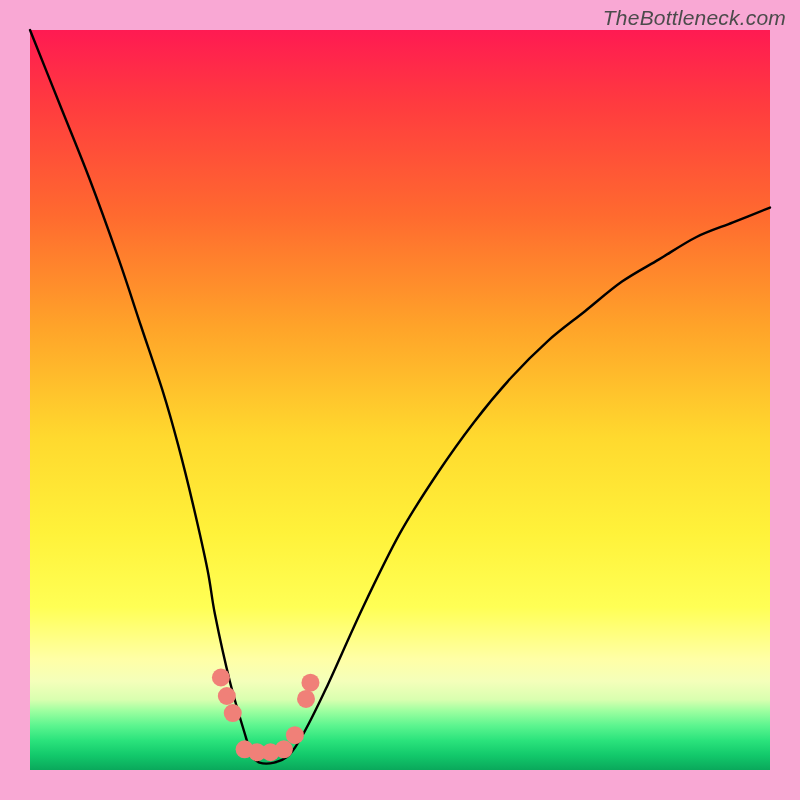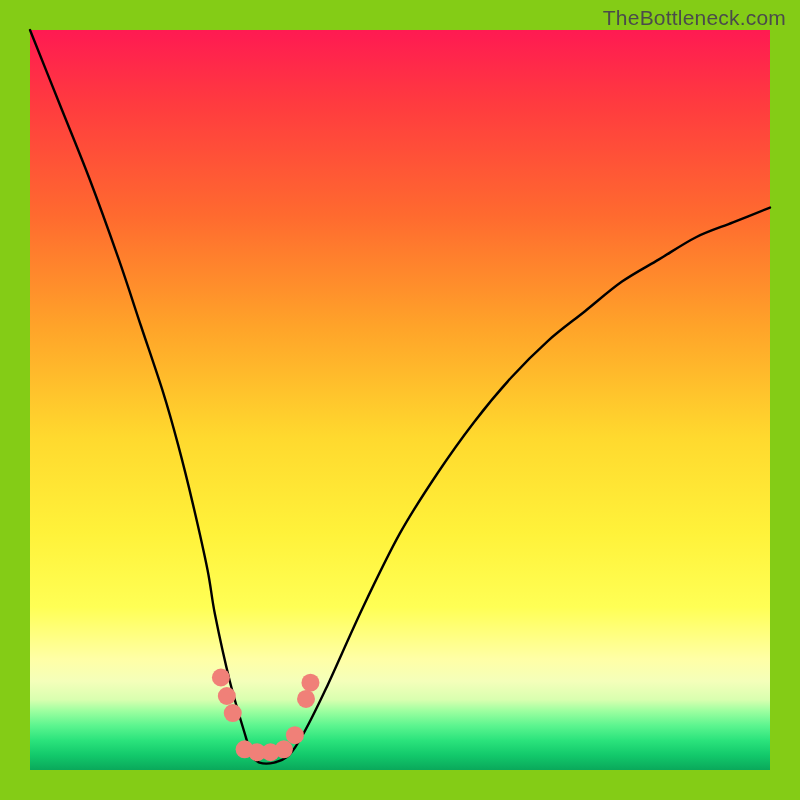--- a/index.html
+++ b/index.html
@@ -7,21 +7,22 @@
     padding: 0;
     width: 800px;
     height: 800px;
     overflow: hidden;
     background: #000;
     font-family: Arial, Helvetica, sans-serif;
   }
   .frame {
     position: absolute;
     inset: 0;
-    background: #84cc16;
+    background: #f9a8d4;
+    font-style: italic;
   }
   .plot {
     position: absolute;
     left: 30px;
     top: 30px;
     width: 740px;
     height: 740px;
     
     background: linear-gradient(
       to bottom,

